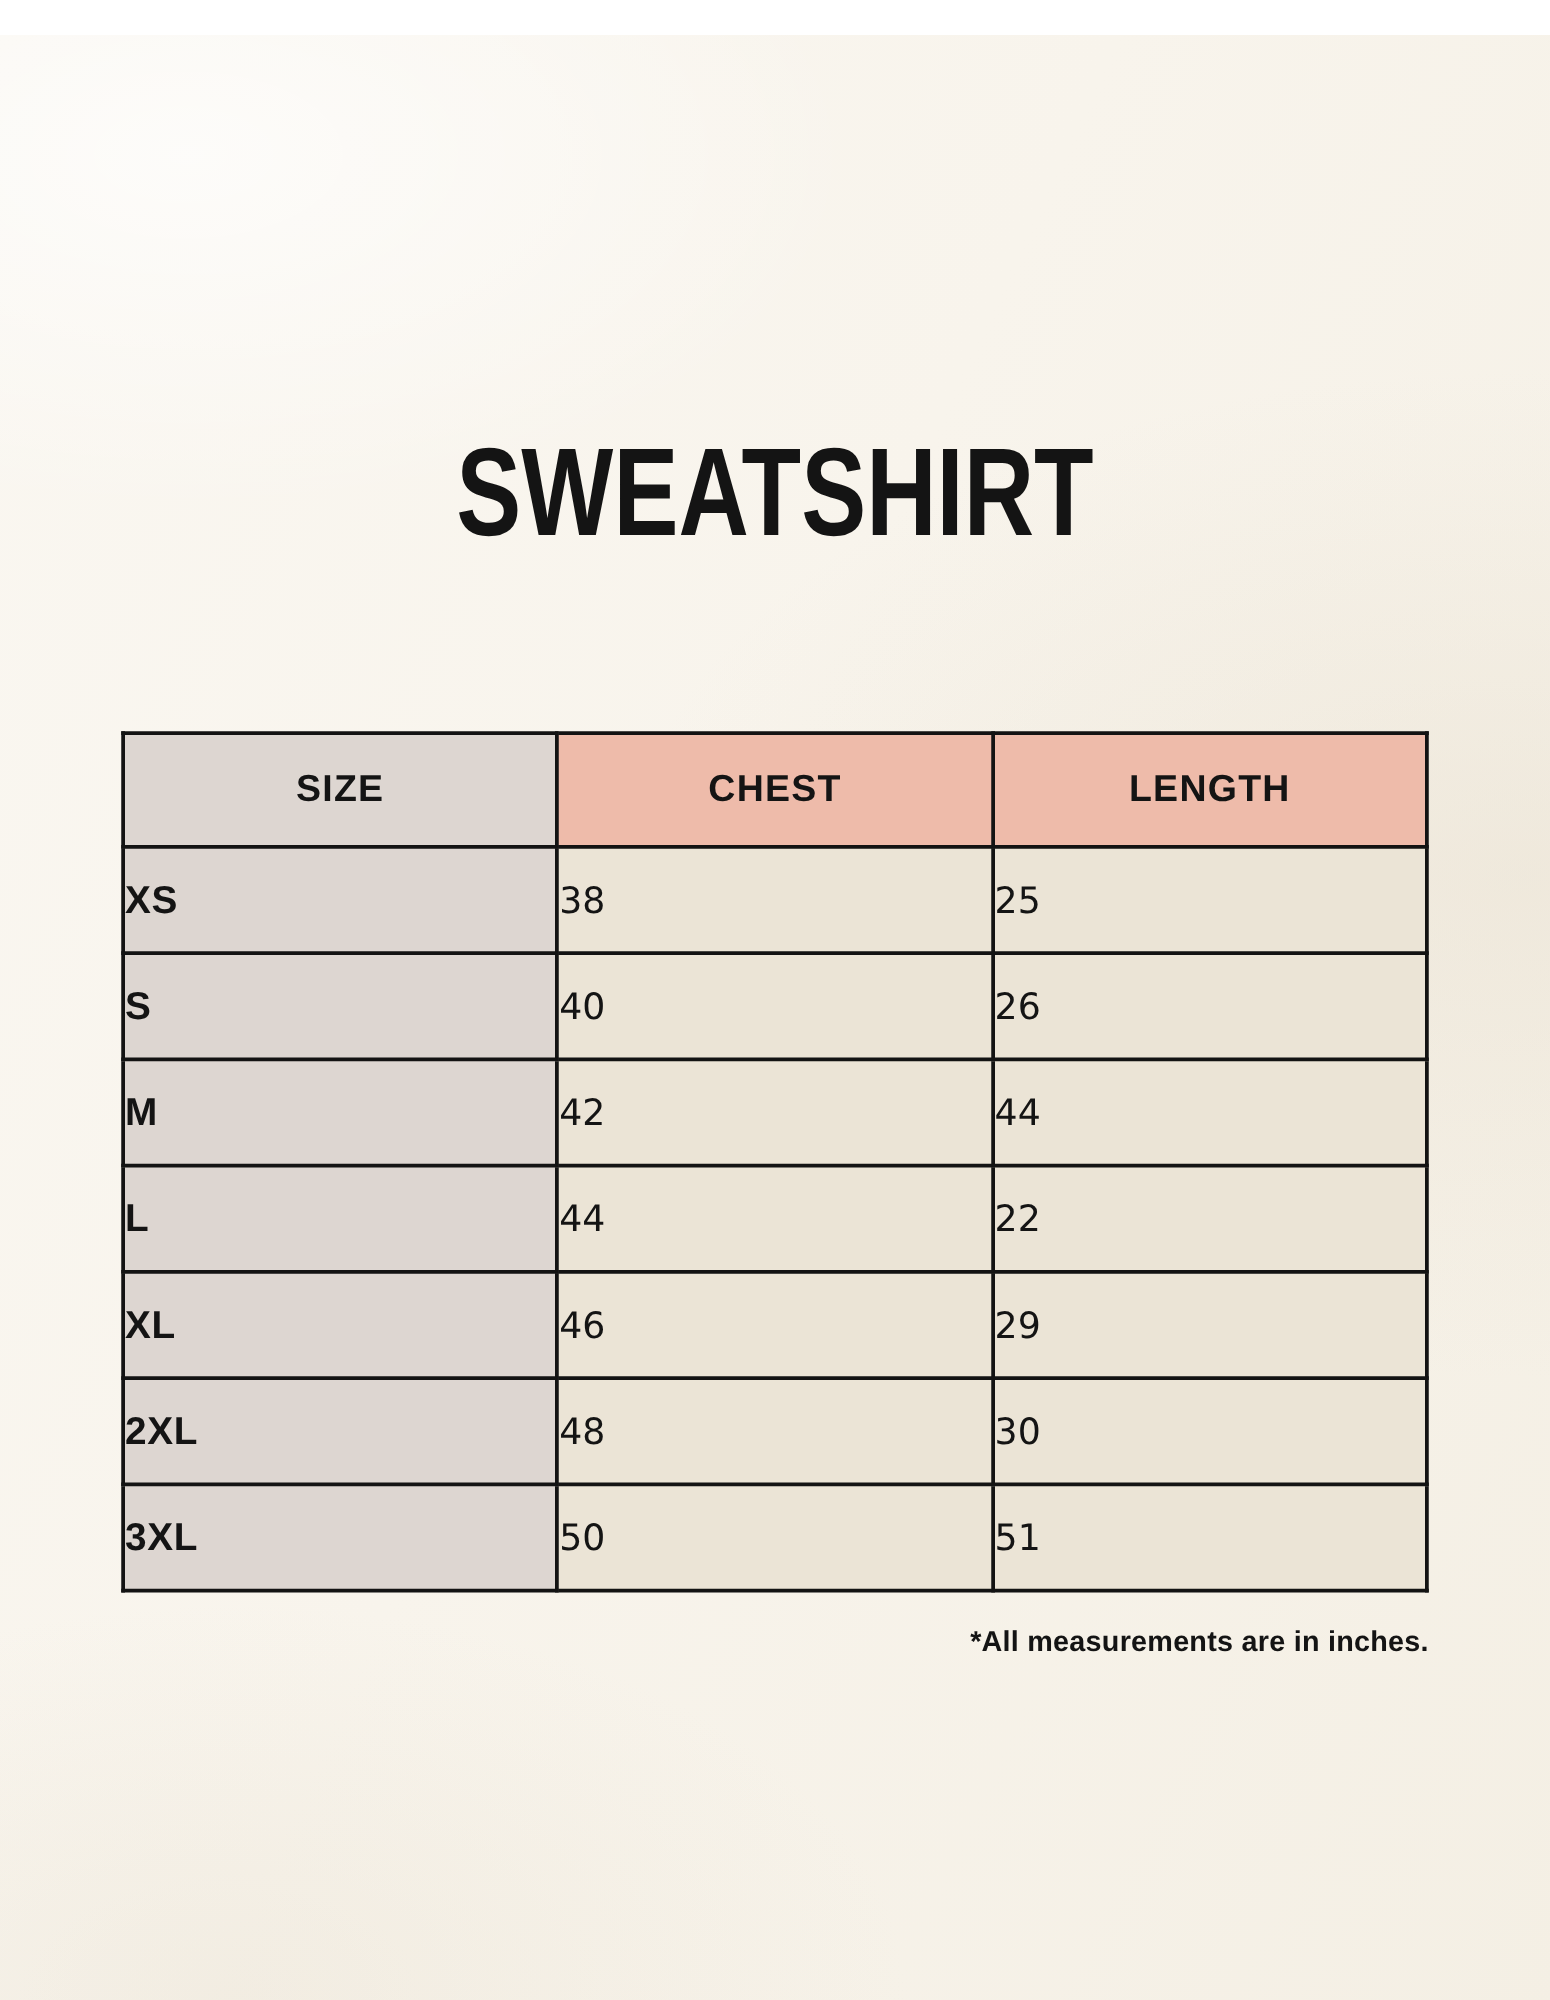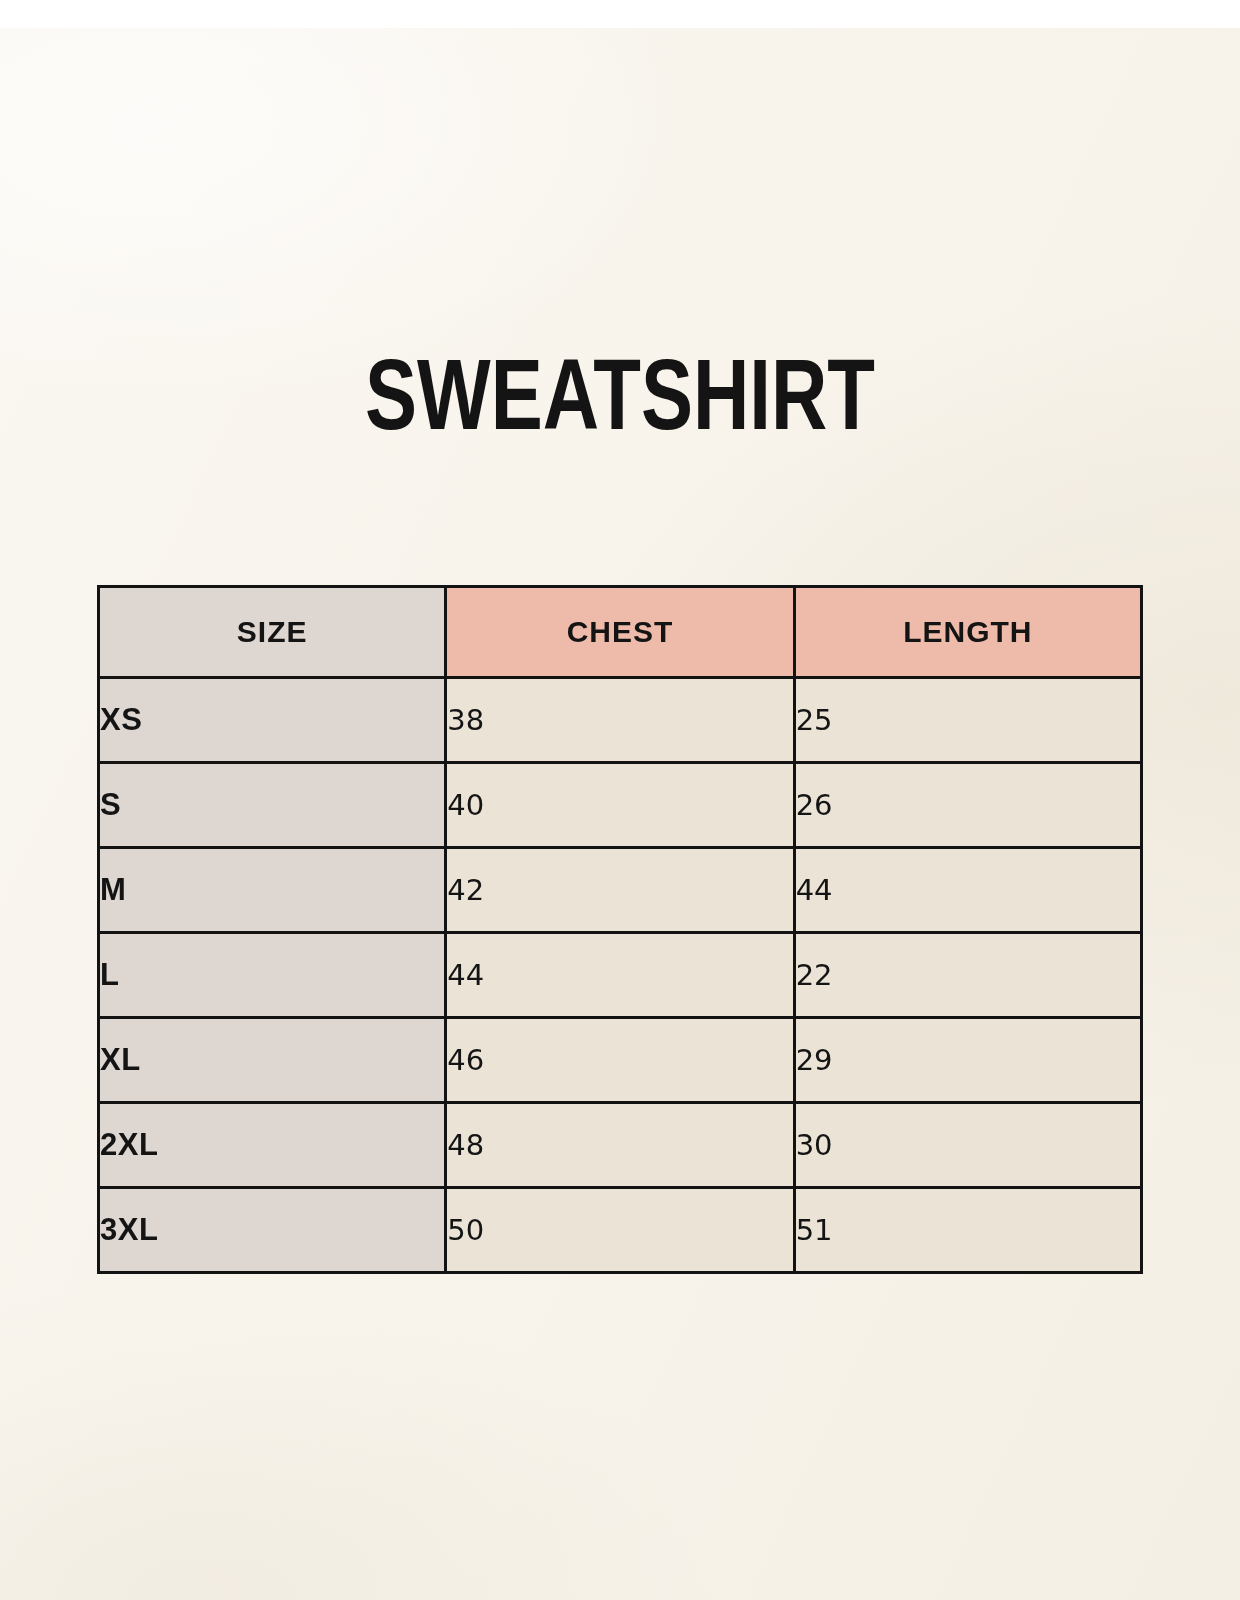--- a/index.html
+++ b/index.html
@@ -173,14 +173,15 @@
         </tr>
         <tr>
           <td class="size-cell">3XL</td>
           <td class="num-cell">50</td>
           <td class="num-cell">51</td>
         </tr>
       </tbody>
     </table>
   </div>
 
+  <div class="footnote">*All measurements are in inches.</div>
 
 </div>
 
 </body></html>

